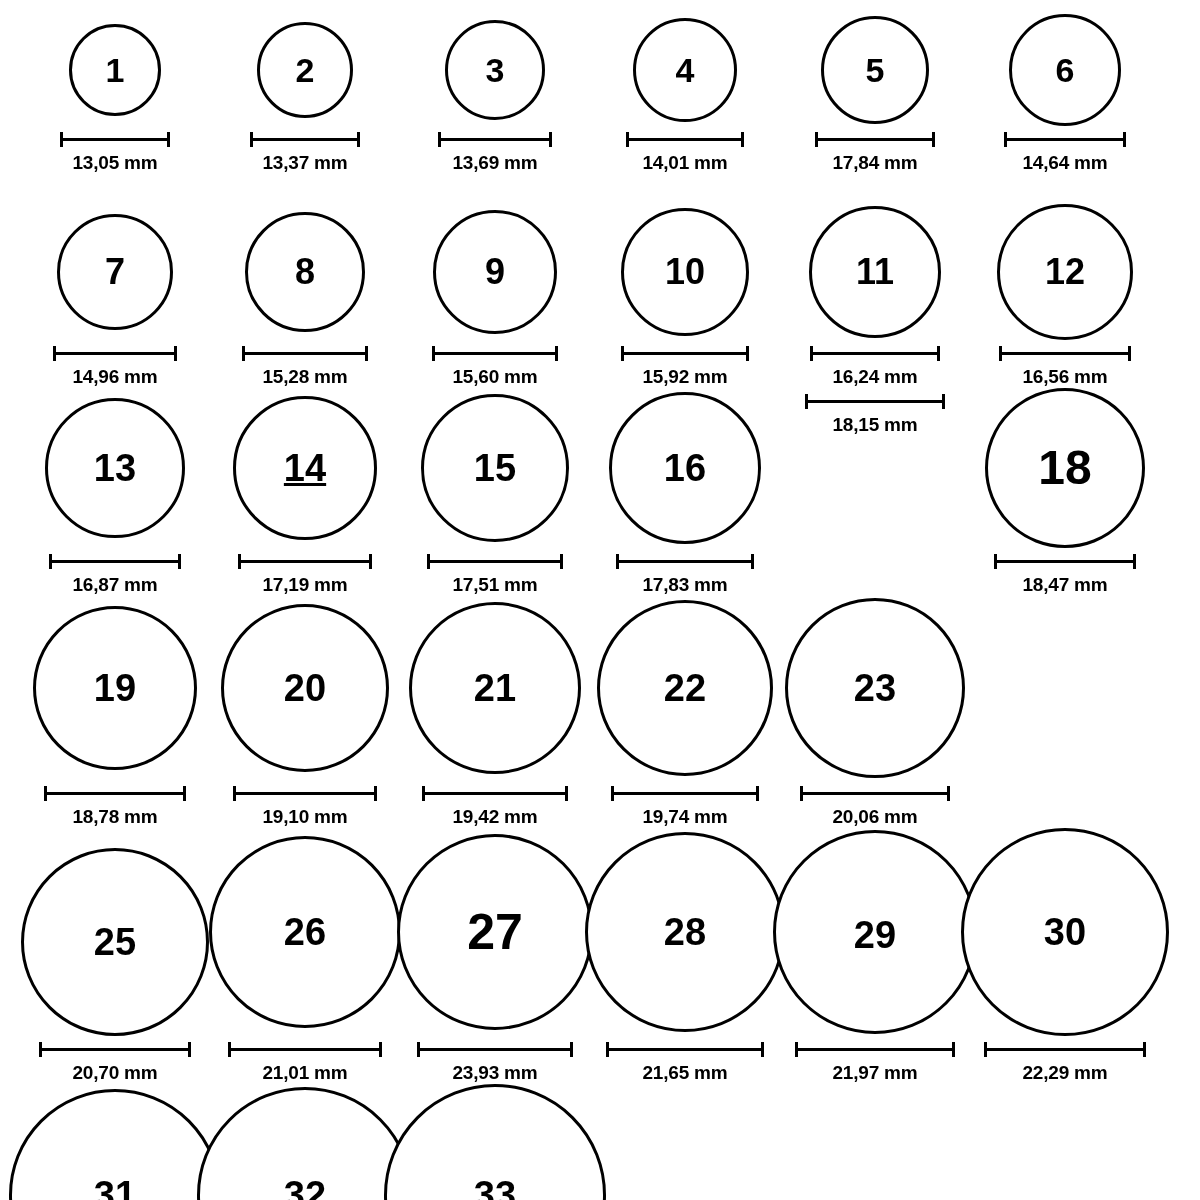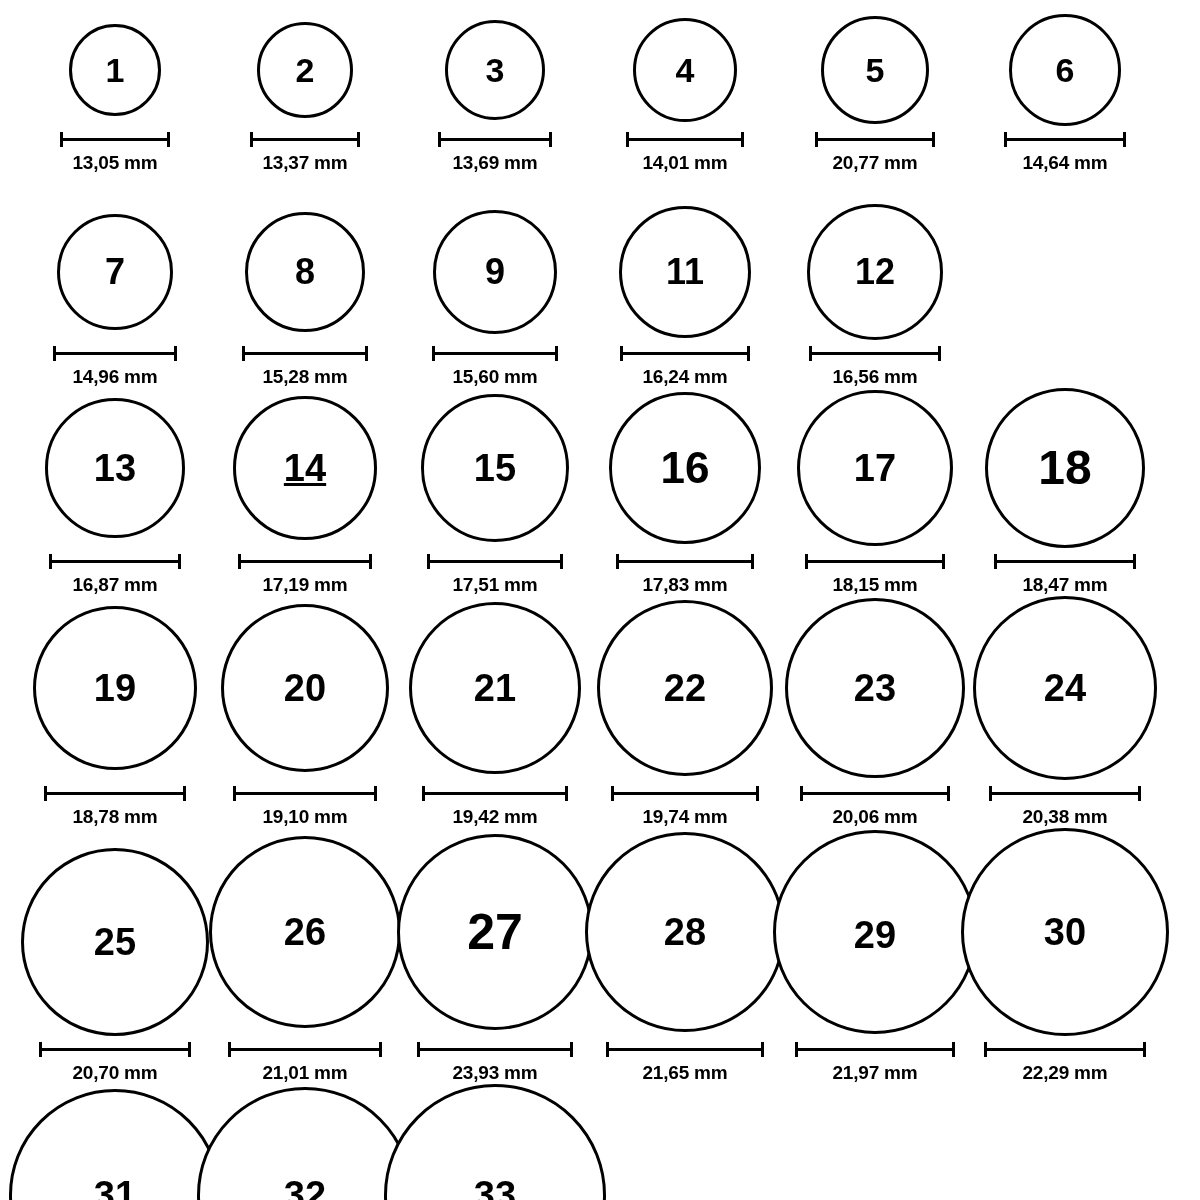--- a/index.html
+++ b/index.html
@@ -145,21 +145,21 @@
         <div class="circle-wrap" style="height: 112px;">
           <div class="ring" style="width: 108px; height: 108px;">
             <span class="ring-number" style="font-size: 34px;">5</span>
           </div>
         </div>
         <div class="measure" style="width: 120px;">
           <div class="bar"></div>
           <div class="cap left"></div>
           <div class="cap right"></div>
         </div>
-        <div class="mm-label">20,77 mm</div>
+        <div class="mm-label">17,84 mm</div>
       </div>
       <div class="cell">
         <div class="circle-wrap" style="height: 112px;">
           <div class="ring" style="width: 112px; height: 112px;">
             <span class="ring-number" style="font-size: 34px;">6</span>
           </div>
         </div>
         <div class="measure" style="width: 122px;">
           <div class="bar"></div>
           <div class="cap left"></div>
@@ -200,20 +200,33 @@
           <div class="ring" style="width: 124px; height: 124px;">
             <span class="ring-number" style="font-size: 36px;">9</span>
           </div>
         </div>
         <div class="measure" style="width: 126px;">
           <div class="bar"></div>
           <div class="cap left"></div>
           <div class="cap right"></div>
         </div>
         <div class="mm-label">15,60 mm</div>
+      </div>
+      <div class="cell">
+        <div class="circle-wrap" style="height: 136px;">
+          <div class="ring" style="width: 128px; height: 128px;">
+            <span class="ring-number" style="font-size: 36px;">10</span>
+          </div>
+        </div>
+        <div class="measure" style="width: 128px;">
+          <div class="bar"></div>
+          <div class="cap left"></div>
+          <div class="cap right"></div>
+        </div>
+        <div class="mm-label">15,92 mm</div>
       </div>
       <div class="cell">
         <div class="circle-wrap" style="height: 136px;">
           <div class="ring" style="width: 132px; height: 132px;">
             <span class="ring-number" style="font-size: 36px;">11</span>
           </div>
         </div>
         <div class="measure" style="width: 130px;">
           <div class="bar"></div>
           <div class="cap left"></div>
@@ -271,36 +284,31 @@
         <div class="measure" style="width: 136px;">
           <div class="bar"></div>
           <div class="cap left"></div>
           <div class="cap right"></div>
         </div>
         <div class="mm-label">17,51 mm</div>
       </div>
       <div class="cell">
         <div class="circle-wrap" style="height: 160px;">
           <div class="ring" style="width: 152px; height: 152px;">
-            <span class="ring-number" style="font-size: 44px;">16</span>
+            <span class="ring-number" style="font-size: 38px;">16</span>
           </div>
         </div>
         <div class="measure" style="width: 138px;">
           <div class="bar"></div>
           <div class="cap left"></div>
           <div class="cap right"></div>
         </div>
         <div class="mm-label">17,83 mm</div>
       </div>
       <div class="cell">
-        <div class="circle-wrap" style="height: 160px;">
-          <div class="ring" style="width: 156px; height: 156px;">
-            <span class="ring-number" style="font-size: 38px;">17</span>
-          </div>
-        </div>
         <div class="measure" style="width: 140px;">
           <div class="bar"></div>
           <div class="cap left"></div>
           <div class="cap right"></div>
         </div>
         <div class="mm-label">18,15 mm</div>
       </div>
       <div class="cell">
         <div class="circle-wrap" style="height: 160px;">
           <div class="ring" style="width: 160px; height: 160px;">
@@ -374,33 +382,20 @@
             <span class="ring-number" style="font-size: 38px;">23</span>
           </div>
         </div>
         <div class="measure" style="width: 150px;">
           <div class="bar"></div>
           <div class="cap left"></div>
           <div class="cap right"></div>
         </div>
         <div class="mm-label">20,06 mm</div>
       </div>
-      <div class="cell">
-        <div class="circle-wrap" style="height: 184px;">
-          <div class="ring" style="width: 184px; height: 184px;">
-            <span class="ring-number" style="font-size: 38px;">24</span>
-          </div>
-        </div>
-        <div class="measure" style="width: 152px;">
-          <div class="bar"></div>
-          <div class="cap left"></div>
-          <div class="cap right"></div>
-        </div>
-        <div class="mm-label">20,38 mm</div>
-      </div>
     </div>
     <div class="row" style="min-height: 196px;">
       <div class="cell">
         <div class="circle-wrap" style="height: 208px; align-items: flex-end;">
           <div class="ring" style="width: 188px; height: 188px;">
             <span class="ring-number" style="font-size: 38px;">25</span>
           </div>
         </div>
         <div class="measure" style="width: 152px;">
           <div class="bar"></div>

